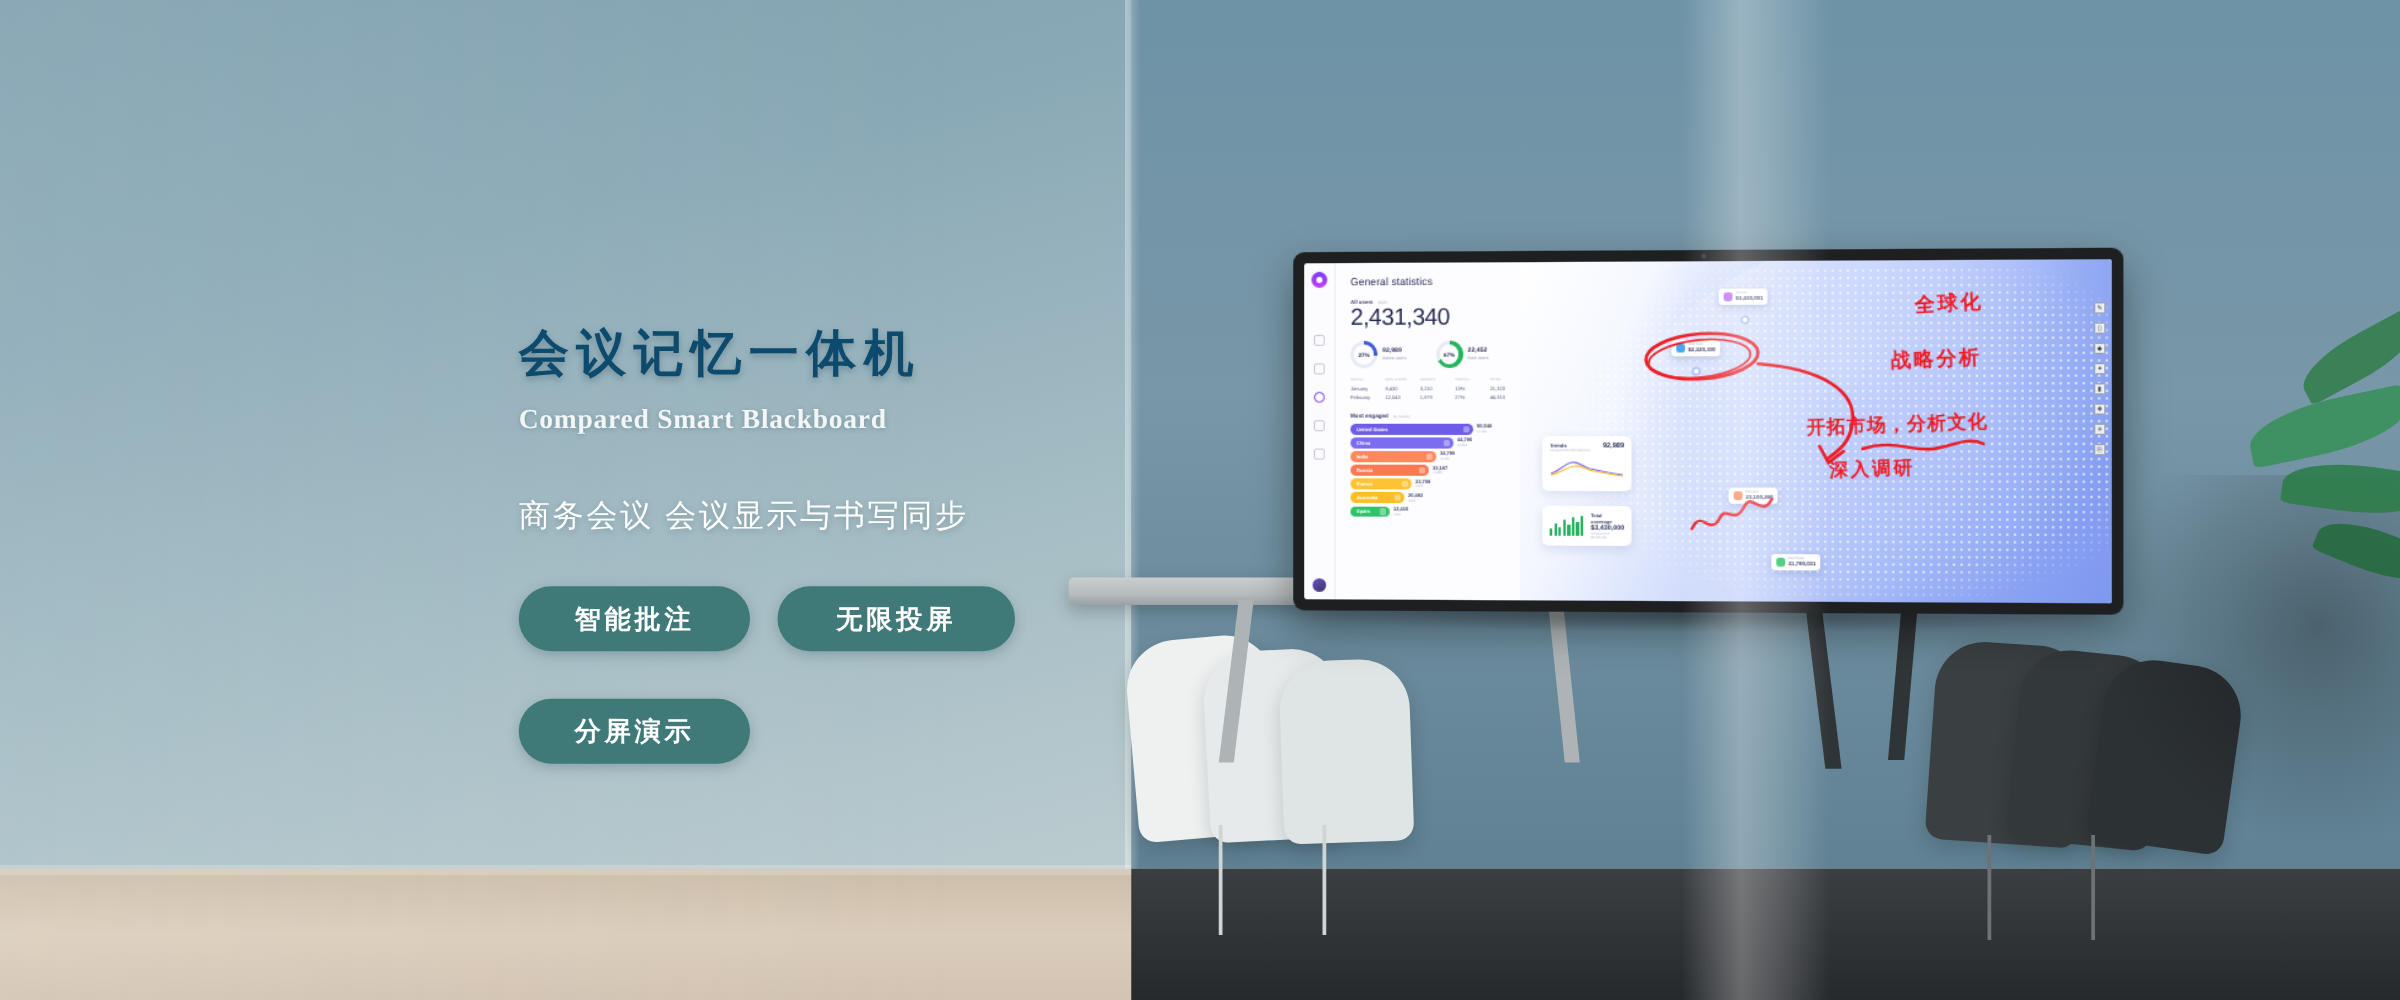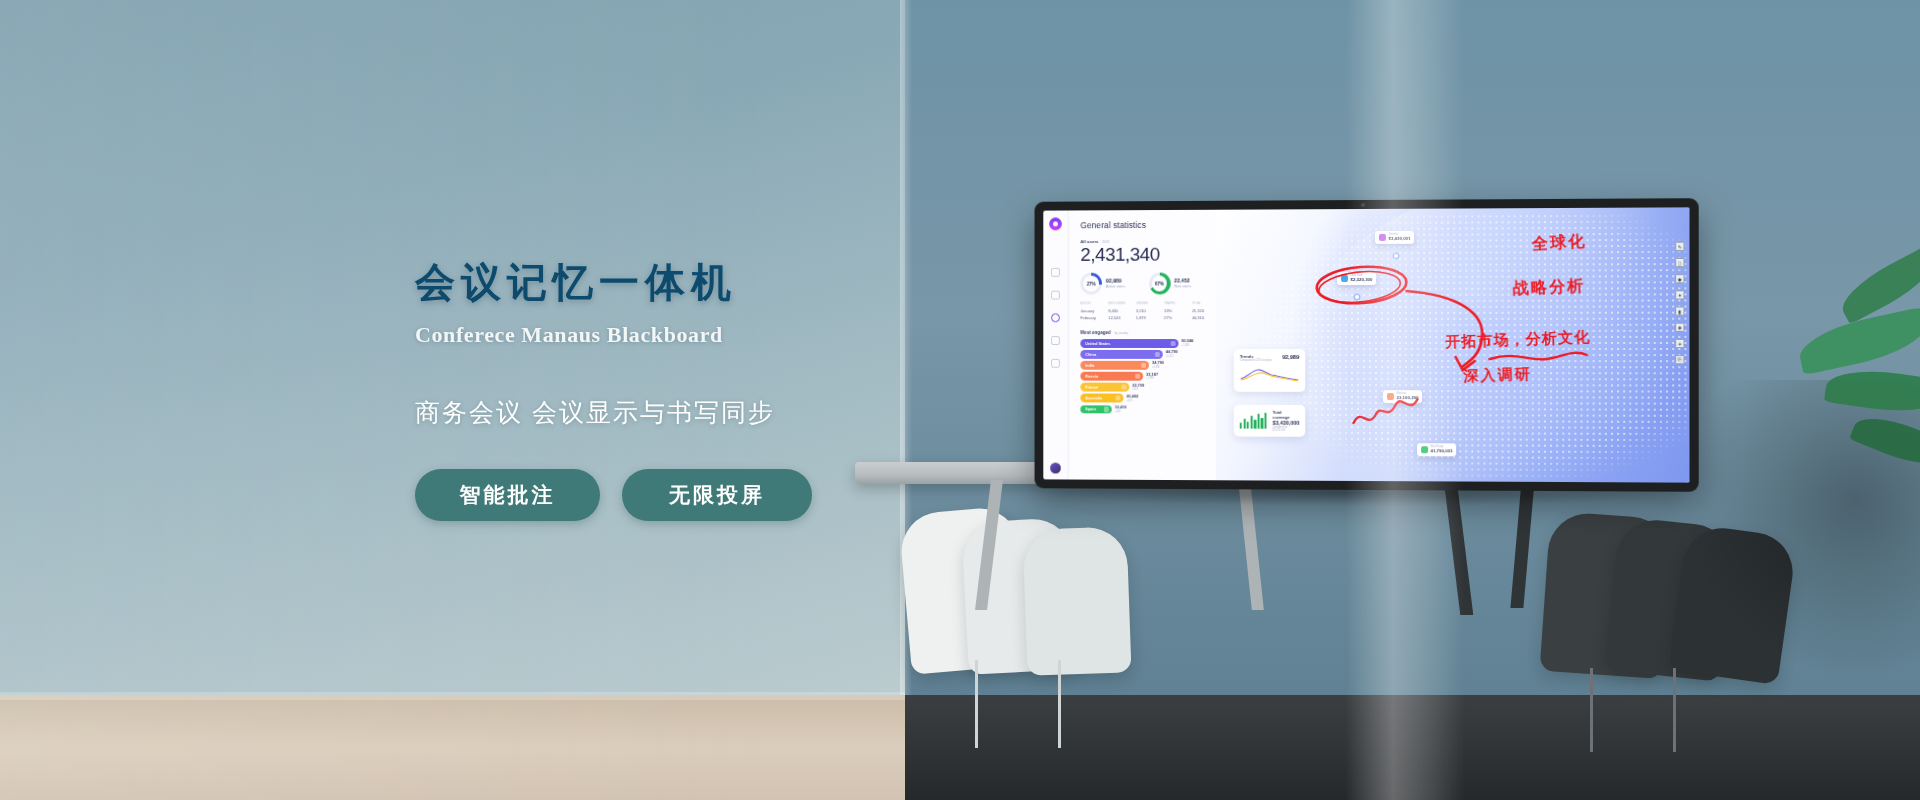--- a/index.html
+++ b/index.html
@@ -608,21 +608,22 @@
           </div>
       </div>
     </div>
   </div>
 
   <div class="light-band"></div>
   <div class="vignette-left"></div>
 
   <div class="copy">
     <h1>会议记忆一体机</h1>
-    <div class="sub-en">Conferece Manaus Blackboard</div>
+    <div class="sub-en">Compared Smart Blackboard</div>
     <div class="tagline">商务会议 会议显示与书写同步</div>
     <div class="btn-grid">
         <div class="pill">智能批注</div>
         <div class="pill">无限投屏</div>
+        <div class="pill">分屏演示</div>
       </div>
   </div>
 
 </div>
 
 </body></html>

